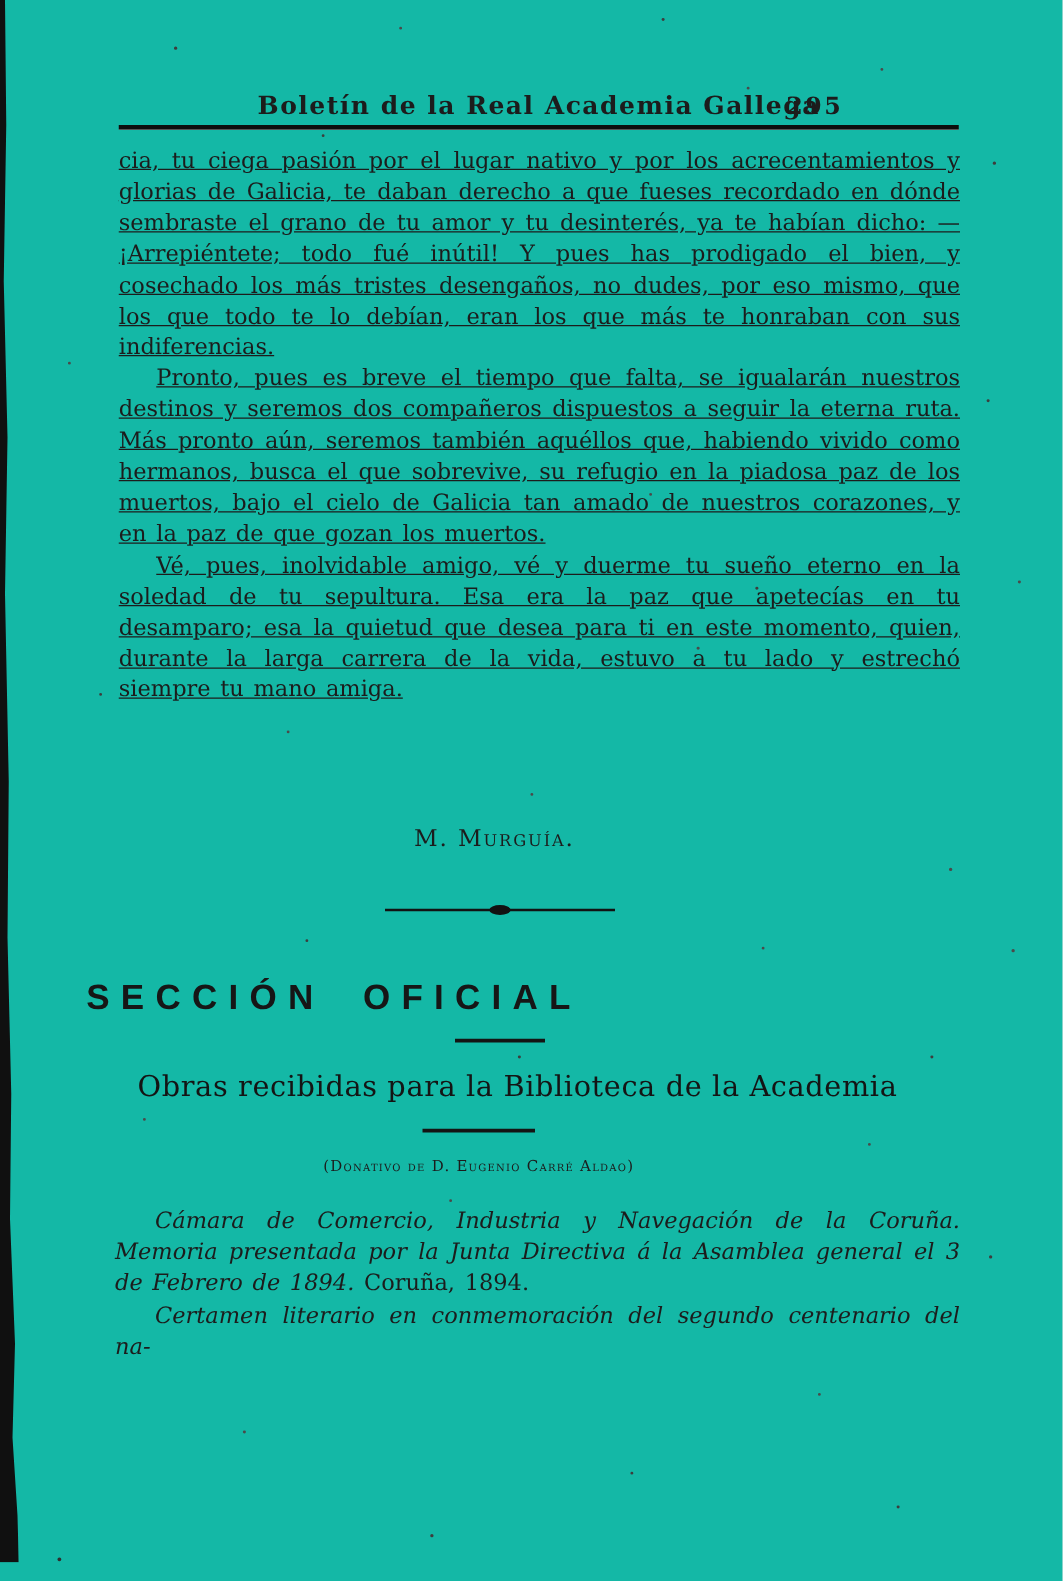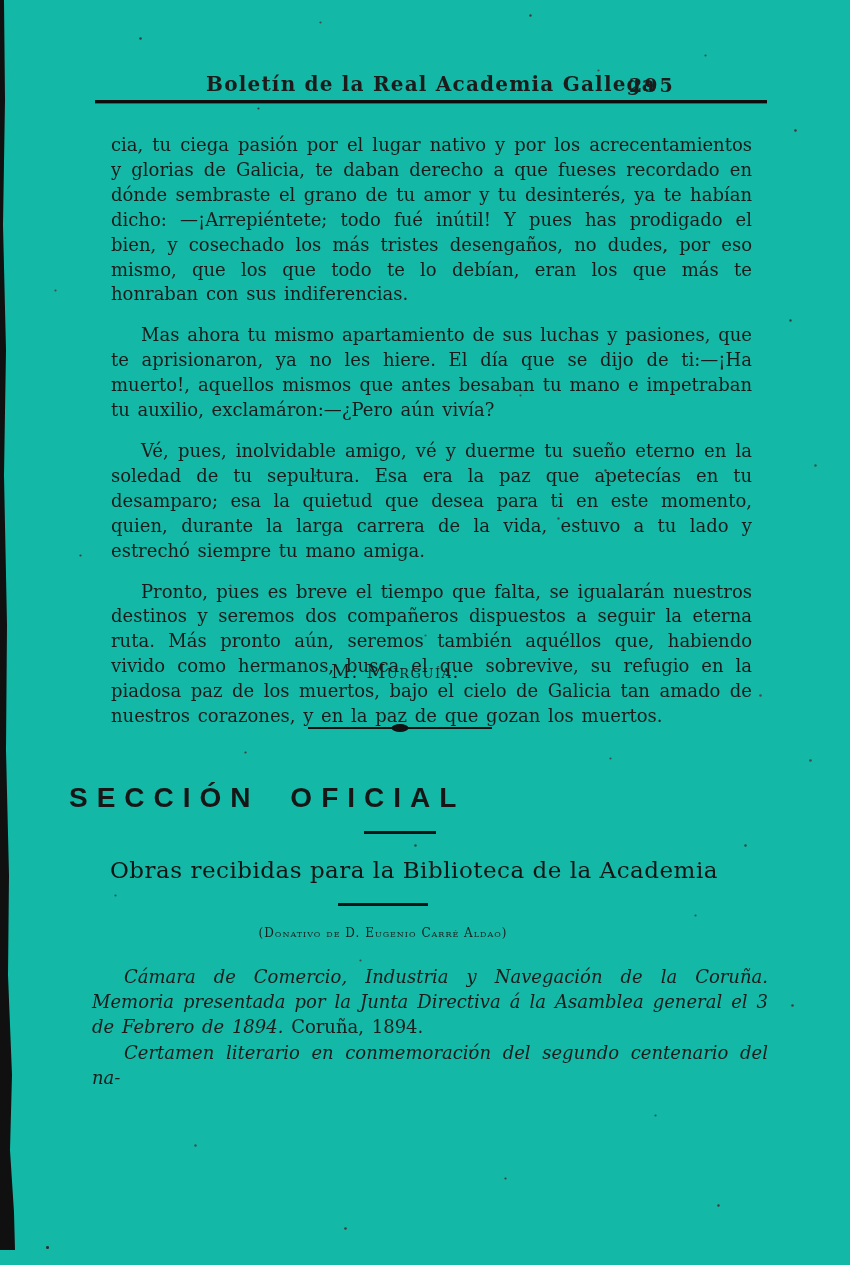--- a/index.html
+++ b/index.html
@@ -44,21 +44,21 @@
   }
   .header-rule{
     position:absolute;top:100px;left:95px;width:672px;height:4px;
     background:linear-gradient(to bottom,#0d0d0d 3px,#555 3px 4px);
   }
   .body-text{
     position:absolute;top:117px;left:95px;width:673px;
     font-size:18px;line-height:24.9px;text-align:justify;
     word-spacing:2px;
   }
-  .body-text p{margin:16px;text-indent:30px;}
+  .body-text p{margin:0;text-indent:30px;text-decoration:underline;}
   .body-text p.no-indent{text-indent:0;}
   .signature{
     position:absolute;top:661px;left:95px;width:673px;
     text-align:center;padding-right:72px;box-sizing:border-box;
     font-size:18.5px;font-variant:small-caps;letter-spacing:1.5px;
   }
   .ornament{position:absolute;top:722px;left:308px;width:184px;height:12px;}
   .ornament-line{position:absolute;top:5px;left:0;width:100%;height:2px;background:#121212;}
   .ornament-diamond{
     position:absolute;top:2px;left:50%;transform:translateX(-50%);
@@ -102,23 +102,22 @@
 
   <div class="binding"></div>
   <div class="noise"></div>
 
   <div class="running-head">Boletín de la Real Academia Gallega</div>
   <div class="page-number">295</div>
   <div class="header-rule"></div>
 
   <div class="body-text">
     <p class="no-indent">cia, tu ciega pasión por el lugar nativo y por los acrecentamientos y glorias de Galicia, te daban derecho a que fueses recordado en dónde sembraste el grano de tu amor y tu desinterés, ya te habían dicho: —¡Arrepiéntete; todo fué inútil! Y pues has prodigado el bien, y cosechado los más tristes desengaños, no dudes, por eso mismo, que los que todo te lo debían, eran los que más te honraban con sus indiferencias.</p>
-    <p>Mas ahora tu mismo apartamiento de sus luchas y pasiones, que te aprisionaron, ya no les hiere. El día que se dijo de ti:—¡Ha muerto!, aquellos mismos que antes besaban tu mano e impetraban tu auxilio, exclamáron:—¿Pero aún vivía?</p>
+    <p>Pronto, pues es breve el tiempo que falta, se igualarán nuestros destinos y seremos dos compañeros dispuestos a seguir la eterna ruta. Más pronto aún, seremos también aquéllos que, habiendo vivido como hermanos, busca el que sobrevive, su refugio en la piadosa paz de los muertos, bajo el cielo de Galicia tan amado de nuestros corazones, y en la paz de que gozan los muertos.</p>
     <p>Vé, pues, inolvidable amigo, vé y duerme tu sueño eterno en la soledad de tu sepultura. Esa era la paz que apetecías en tu desamparo; esa la quietud que desea para ti en este momento, quien, durante la larga carrera de la vida, estuvo a tu lado y estrechó siempre tu mano amiga.</p>
-    <p>Pronto, pues es breve el tiempo que falta, se igualarán nuestros destinos y seremos dos compañeros dispuestos a seguir la eterna ruta. Más pronto aún, seremos también aquéllos que, habiendo vivido como hermanos, busca el que sobrevive, su refugio en la piadosa paz de los muertos, bajo el cielo de Galicia tan amado de nuestros corazones, y en la paz de que gozan los muertos.</p>
   </div>
 
   <div class="signature">M. Murguía.</div>
 
   <div class="ornament">
     <div class="ornament-line"></div>
     <div class="ornament-diamond"></div>
   </div>
 
   <div class="section-title">SECCIÓN OFICIAL</div>

